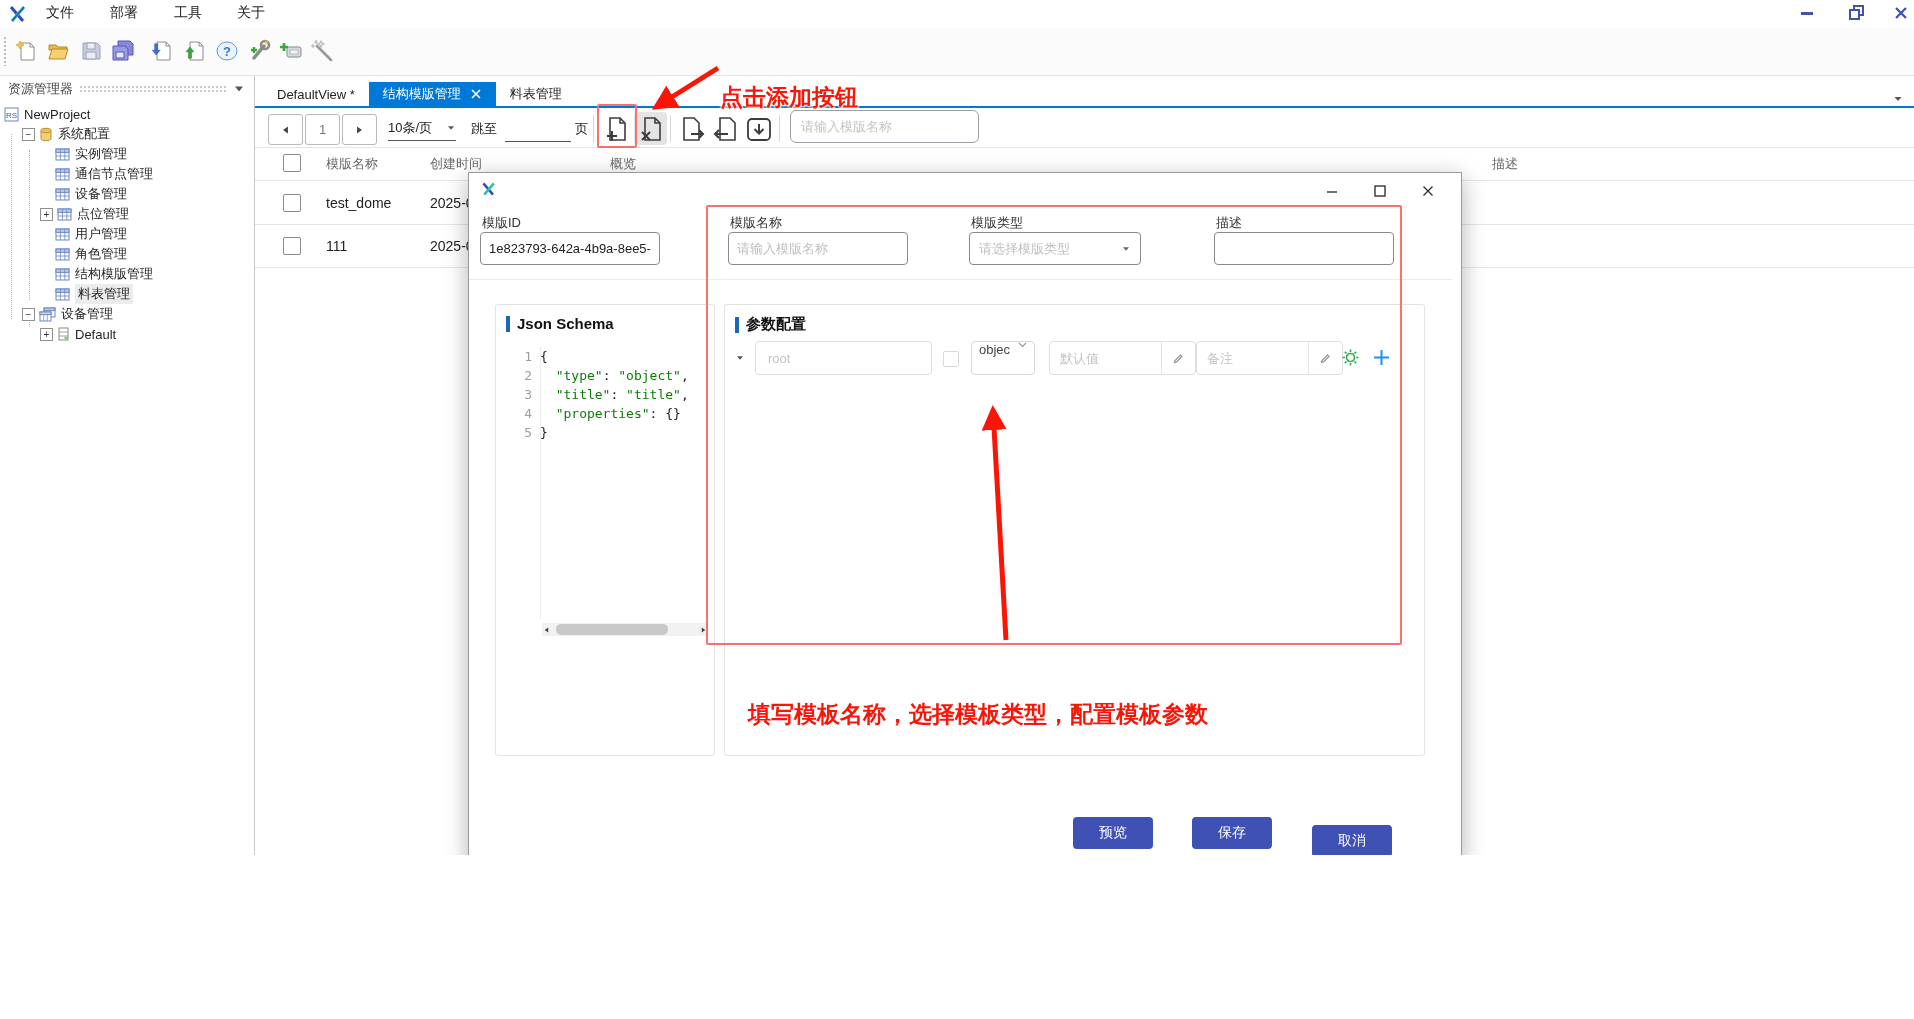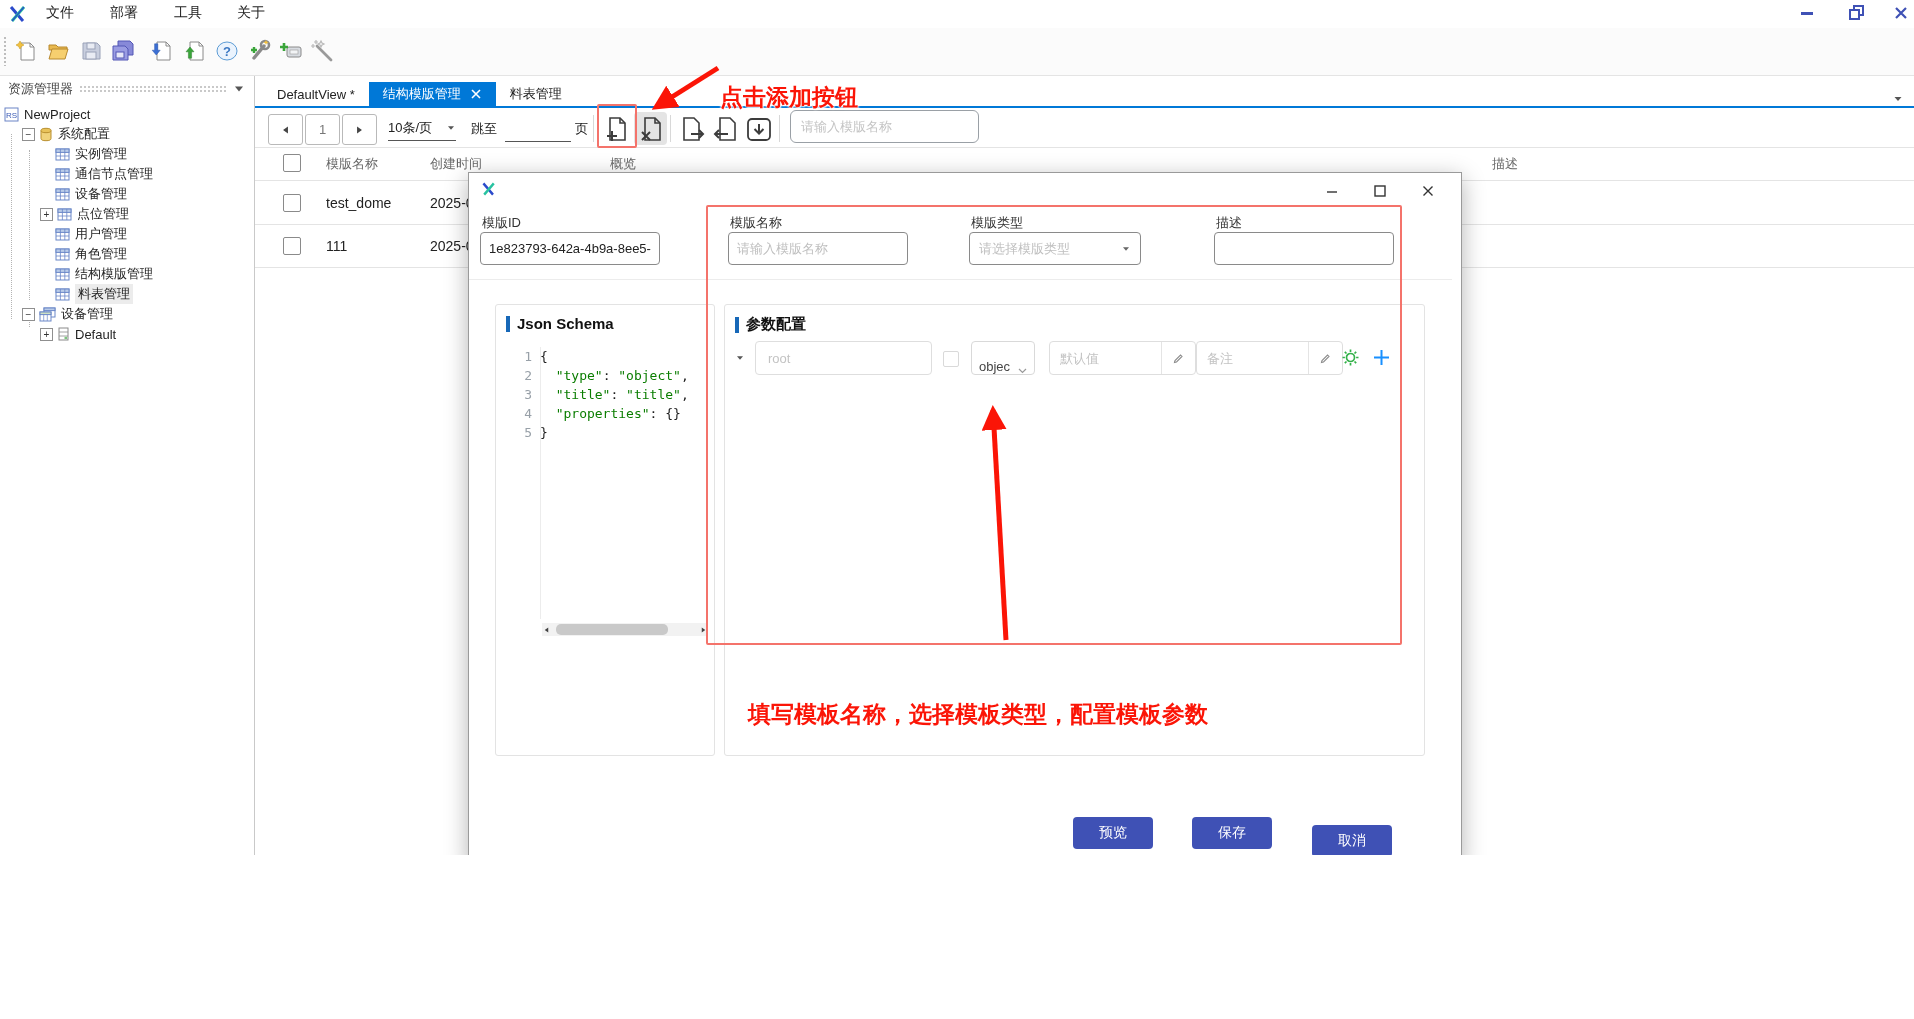--- a/index.html
+++ b/index.html
@@ -503,21 +503,21 @@
     </div>
 
     <div class="panel" style="left:255px;width:701px">
       <div class="ptitle">
         <span class="pbar"></span>
         <span class="ptext">参数配置</span>
       </div>
       <span class="abs tri tri-down" style="left:10px;top:50px;transform:scale(.6)"></span>
       <input class="pinput" style="left: 30px; top: 36px; width: 177px;" placeholder="root">
       <span class="abs" style="left:218px;top:46px;width:14px;height:14px;border:1px solid #d9d9d9;border-radius:2px;background:#fff"></span>
-      <div class="abs" style="left:246px;top:36px;width:64px;height:34px;border:1px solid #d9d9d9;border-radius:4px;box-sizing:border-box;display:flex;align-items:flex-end;justify-content:space-between;padding:0 7px">
+      <div class="abs" style="left:246px;top:36px;width:64px;height:34px;border:1px solid #d9d9d9;border-radius:4px;box-sizing:border-box;display:flex;align-items:flex-start;justify-content:space-between;padding:0 7px">
         <span style="font-size:13px;color:#444">objec</span>
         <svg width="9" height="6">
             <path d="M1 1 L4.5 4.5 L8 1" fill="none" stroke="#999" stroke-width="1.2"></path>
           </svg>
       </div>
       <div class="pgroup" style="left:324px;top:36px">
         <input placeholder="默认值" style="">
         <span class="pedit">
           <svg width="13" height="13" viewBox="0 0 13 13">
               <path d="M2.5 10.5 L3 8.5 L8.5 3 L10 4.5 L4.5 10 z M2.5 10.5 L4.5 10" fill="none" stroke="#8c8c8c" stroke-width="1.1"></path>

